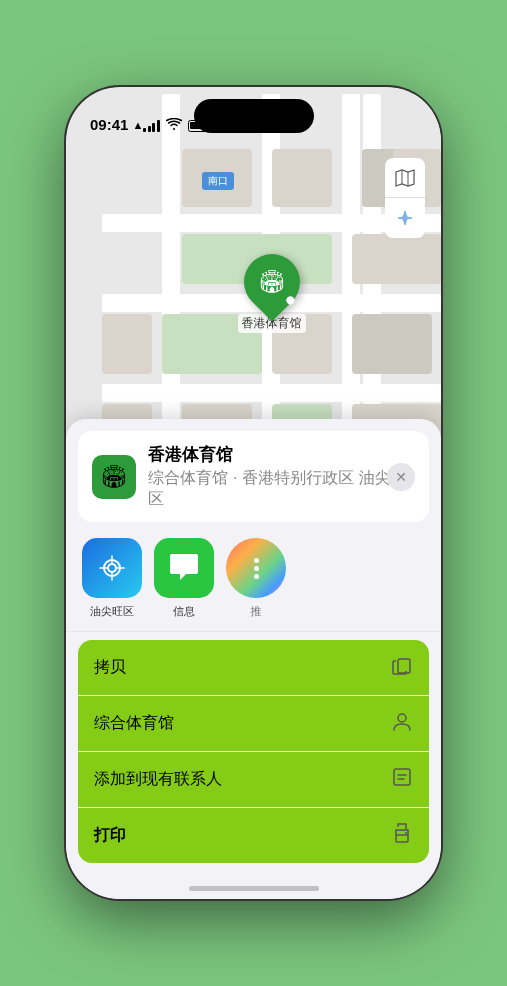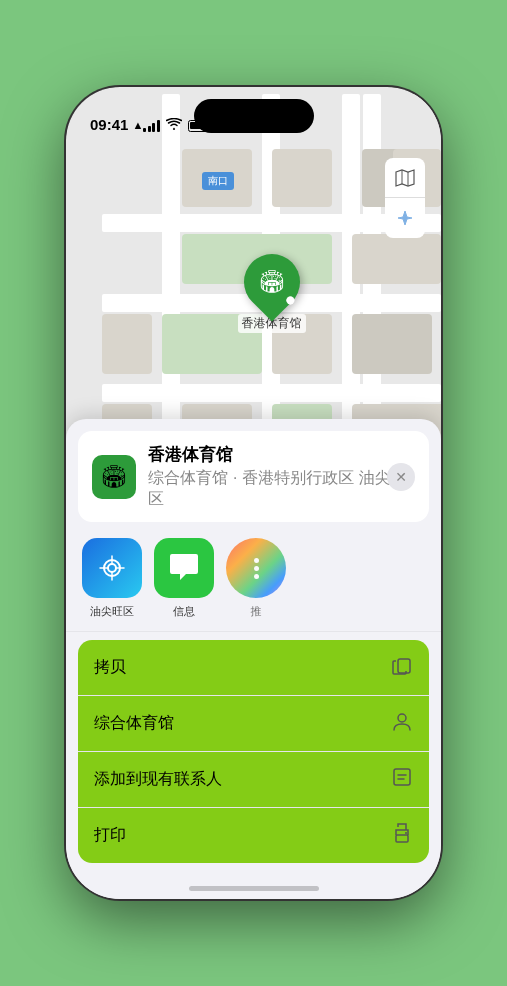--- a/index.html
+++ b/index.html
@@ -387,20 +387,21 @@
       display: flex;
       align-items: center;
       justify-content: space-between;
       padding: 14px 16px;
       border-bottom: 0.5px solid #e5e5ea;
       cursor: pointer;
     }
 
     .action-row:last-child {
       border-bottom: none;
+      font-weight: bold;
     }
 
     .action-label {
       font-size: 16px;
       color: #000;
     }
 
     .action-icon {
       font-size: 18px;
       color: #555;

